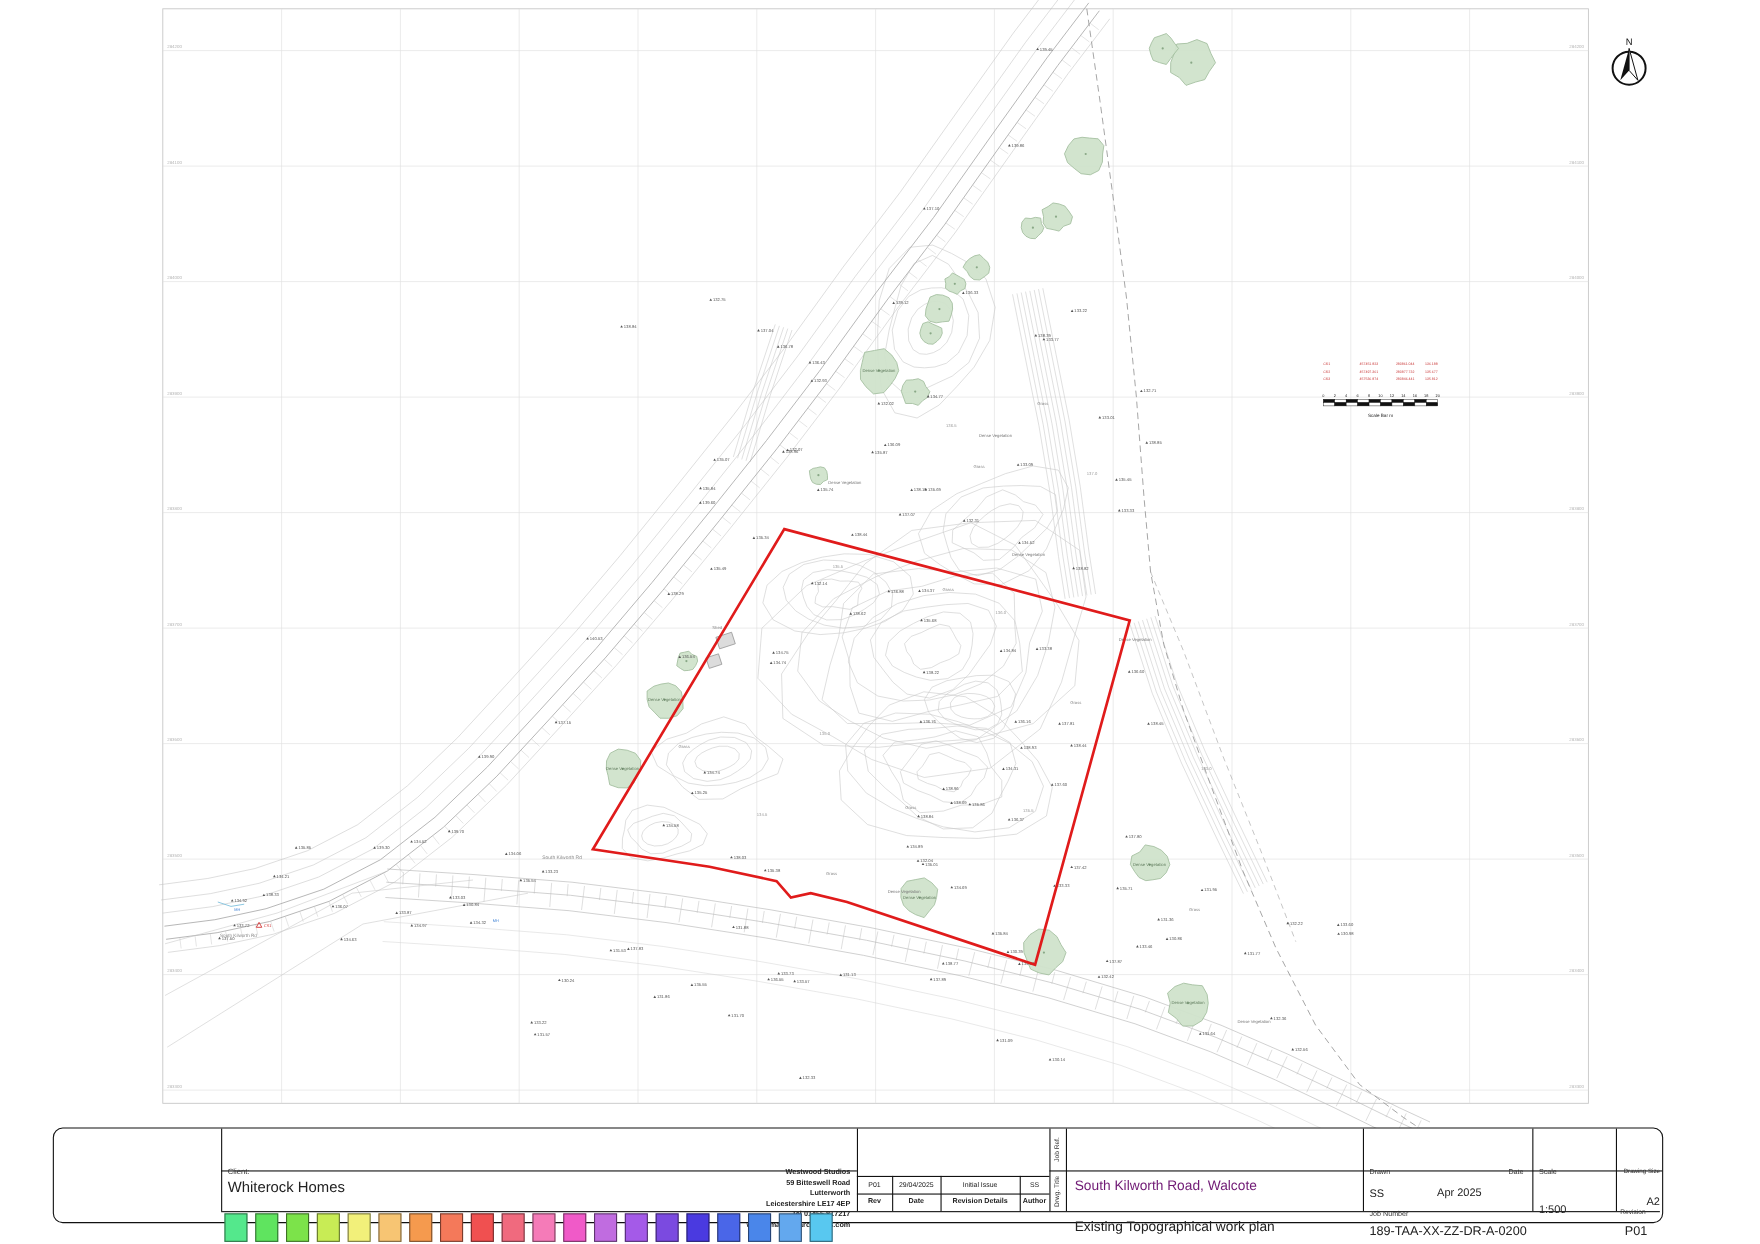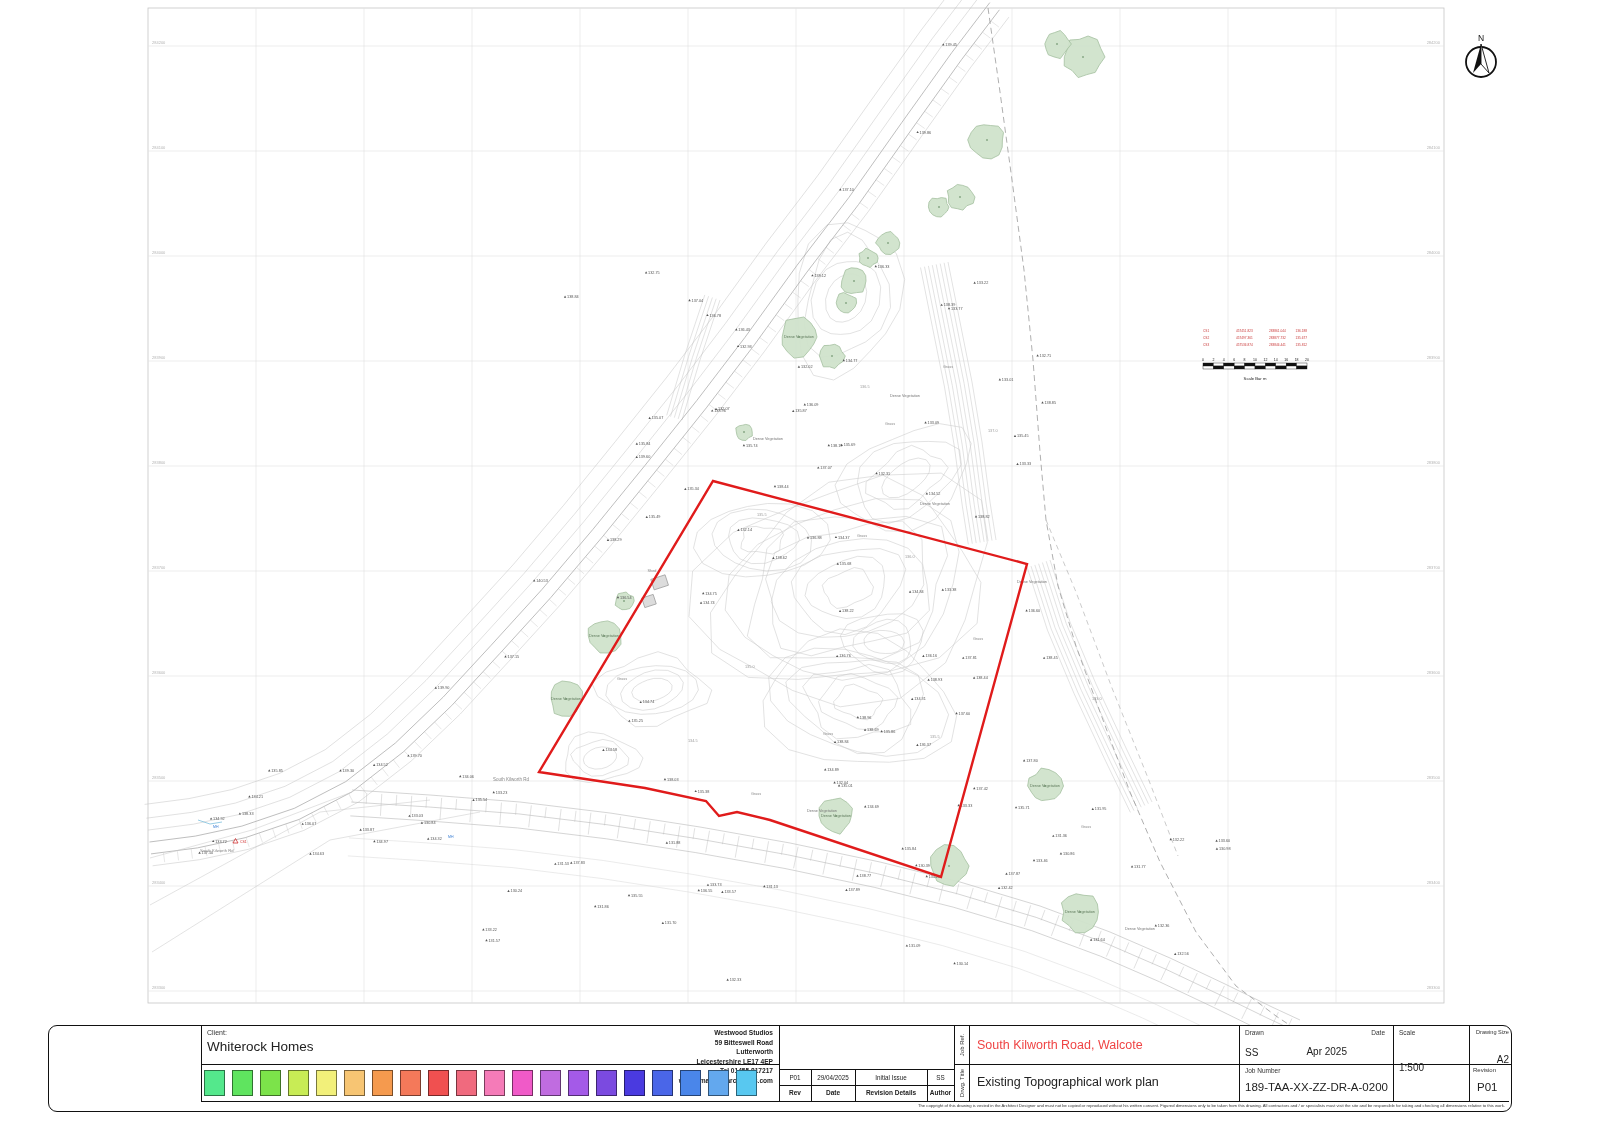--- a/index.html
+++ b/index.html
@@ -2,39 +2,39 @@
 <html><head>
 <meta charset="utf-8">
 <style>
   html,body{margin:0;padding:0;background:#fff;}
   body{width:1600px;height:1131px;position:relative;overflow:hidden;
        font-family:"Liberation Sans",sans-serif;color:#111;}
   svg text{font-family:"Liberation Sans",sans-serif;}
   
   .tb{position:absolute;left:48px;top:1025px;width:1464px;height:87px;
       border:1.6px solid #111;border-radius:9px;background:#fff;box-sizing:border-box;}
-  .tb .abs{position:absolute;}
+  .tb .abs{position:absolute;margin-top:33px;}
   .vline{position:absolute;top:0;height:75px;width:1px;background:#111;}
   .hseg{position:absolute;height:1px;background:#111;}
   .logo{position:absolute;left:10px;top:8px;width:140px;height:63px;background:#000;
         display:flex;flex-direction:column;align-items:center;justify-content:flex-end;}
   .logo-bars{display:flex;gap:3px;align-items:flex-end;margin:5px 0 2px 0;}
   .logo-bars i{display:block;width:4px;height:40px;border-radius:1px;}
   .logo-name{color:#fff;font-size:10px;letter-spacing:.4px;white-space:nowrap;margin-bottom:4px;}
   .client-label{left:158px;top:3px;font-size:7px;color:#333;}
   .client-name{left:158px;top:13px;font-size:13.5px;color:#222;}
   .address{left:560px;top:2px;width:164px;font-size:6.6px;font-weight:bold;
            text-align:right;line-height:1.45;color:#222;}
   .swatches{left:155px;top:44px;width:575px;display:flex;gap:7px;}
   .swatches i{display:block;width:21px;height:26px;border:1px solid rgba(0,0,0,.5);box-sizing:border-box;}
   .rev-cell{position:absolute;font-size:6.3px;text-align:center;color:#222;}
   .rev-head{font-weight:bold;font-size:6.5px;}
   .vert-label{position:absolute;width:15px;font-size:6px;color:#333;}
   .vert-label span{position:absolute;left:50%;top:50%;transform:translate(-50%,-50%) rotate(-90deg);white-space:nowrap;}
-  .jobref{left:928px;top:0;height:38px;line-height:38px;font-size:12.5px;color:#ef4444;}
+  .jobref{left:928px;top:0;height:38px;line-height:38px;font-size:12.5px;color:#701a75;}
   .drwgtitle{left:928px;top:37px;height:38px;line-height:38px;font-size:12.5px;color:#222;}
   .lab{font-size:6.5px;color:#333;}
   .val{font-size:10px;color:#222;}
   .bigval{font-size:11.5px;color:#222;}
   .tr{text-align:right;}
   .copyright{right:6px;top:76.5px;width:820px;font-size:4.2px;line-height:1.35;
              text-align:right;color:#333;}
 </style>
 </head>
 <body>

